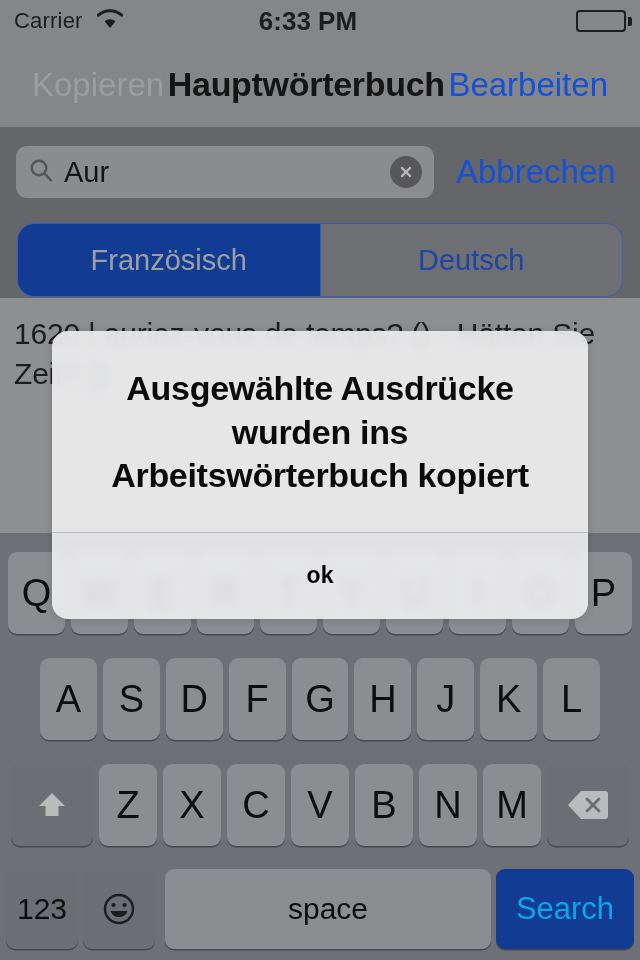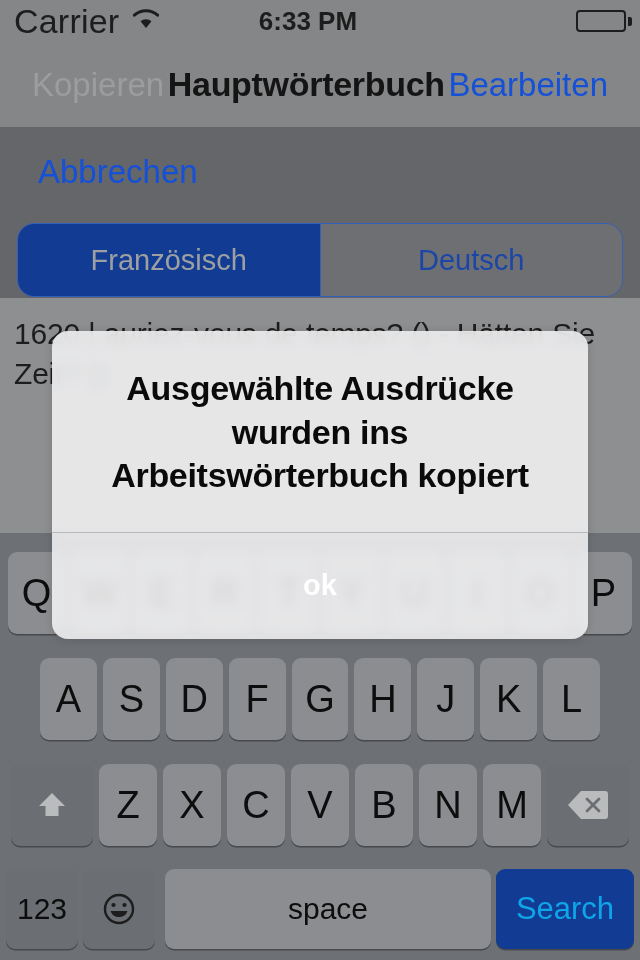--- a/index.html
+++ b/index.html
@@ -11,21 +11,21 @@
   body { position: relative; background: #848688; }
 
   
   .status-bar {
     position: absolute; top: 0; left: 0; width: 640px; height: 42px;
     background: #848688;
     display: flex; align-items: center;
     padding: 0 14px;
   }
   .carrier {
-    font-size: 34px; color: #1d1d1d; letter-spacing: .2px;
+    font-size: 22px; color: #1d1d1d; letter-spacing: .2px;
   }
   .wifi-icon { margin-left: 12px; display: block; }
   .status-time {
     position: absolute; left: 0; width: 616px; text-align: center;
     font-size: 26px; font-weight: bold; color: #1d1d1d;
     pointer-events: none;
   }
   .battery {
     position: absolute; right: 14px; top: 10px;
     width: 50px; height: 22px;
@@ -165,22 +165,22 @@
   .alert-body {
     padding: 36px 36px 34px 36px;
     text-align: center;
   }
   .alert-message {
     font-size: 34px; font-weight: bold; line-height: 1.28;
     color: #0a0a0a; letter-spacing: -0.3px;
   }
   .alert-divider { height: 1px; background: #b9b9bb; }
   .alert-action {
-    height: 106px; display: flex; align-items: center; justify-content: center;
-    font-size: 29px; font-weight: bold; color: #ffffff;
+    height: 86px; display: flex; align-items: center; justify-content: center;
+    font-size: 23px; font-weight: bold; color: #000000;
   }
 </style>
 </head>
 <body>
 
 <div class="status-bar">
   <span class="carrier">Carrier</span>
   <span class="wifi-icon">
     <svg width="30" height="22" viewBox="0 0 30 22">
       <path d="M15 20 L9.5 13.2 A8.6 8.6 0 0 1 20.5 13.2 Z" fill="#1d1d1d"></path>
@@ -193,20 +193,35 @@
 </div>
 
 <div class="nav-bar">
   <span class="nav-left">Kopieren</span>
   <span class="nav-title">Hauptwörterbuch</span>
   <span class="nav-right">Bearbeiten</span>
 </div>
 
 <div class="search-area">
   <div class="search-row">
+    <div class="search-field">
+      <span class="search-mag">
+        <svg width="26" height="26" viewBox="0 0 26 26">
+          <circle cx="11" cy="11" r="7.3" stroke="#2b2b2b" stroke-width="2.4" fill="none"></circle>
+          <line x1="16.4" y1="16.4" x2="23" y2="23.4" stroke="#2b2b2b" stroke-width="2.6" stroke-linecap="round"></line>
+        </svg>
+      </span>
+      <span class="search-value">Aur</span>
+      <span class="clear-btn">
+        <svg width="20" height="20" viewBox="0 0 20 20">
+          <line x1="6" y1="6" x2="14" y2="14" stroke="#b9babb" stroke-width="2.4" stroke-linecap="round"></line>
+          <line x1="14" y1="6" x2="6" y2="14" stroke="#b9babb" stroke-width="2.4" stroke-linecap="round"></line>
+        </svg>
+      </span>
+    </div>
     <span class="cancel-btn">Abbrechen</span>
   </div>
 
   <div class="segmented">
     <div class="seg selected">Französisch</div>
     <div class="seg unselected">Deutsch</div>
   </div>
 </div>
 
 <div class="content">

